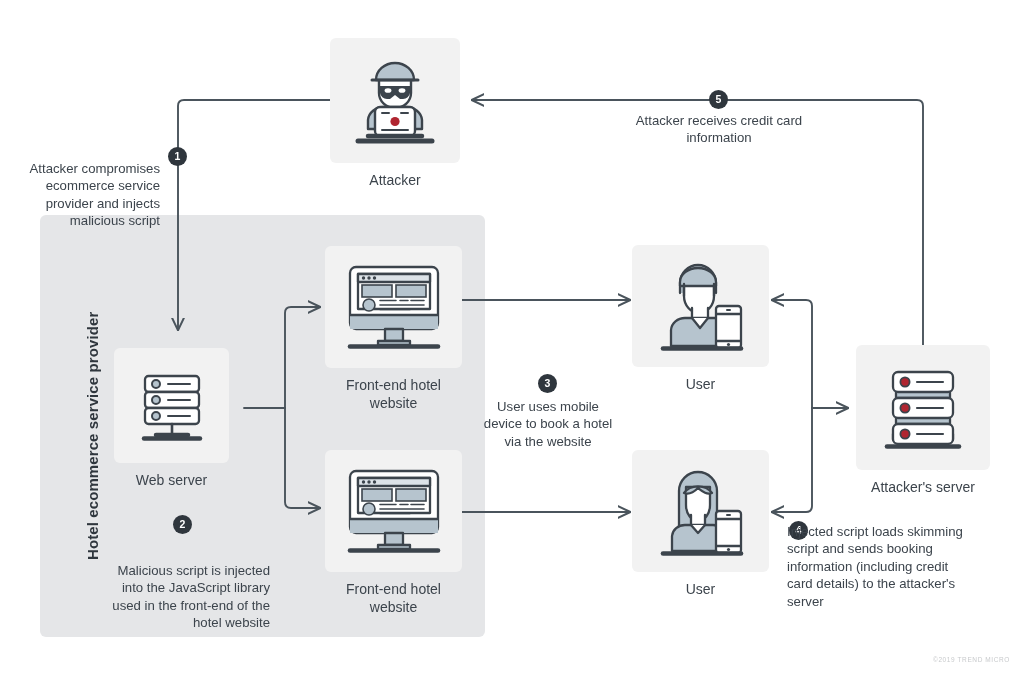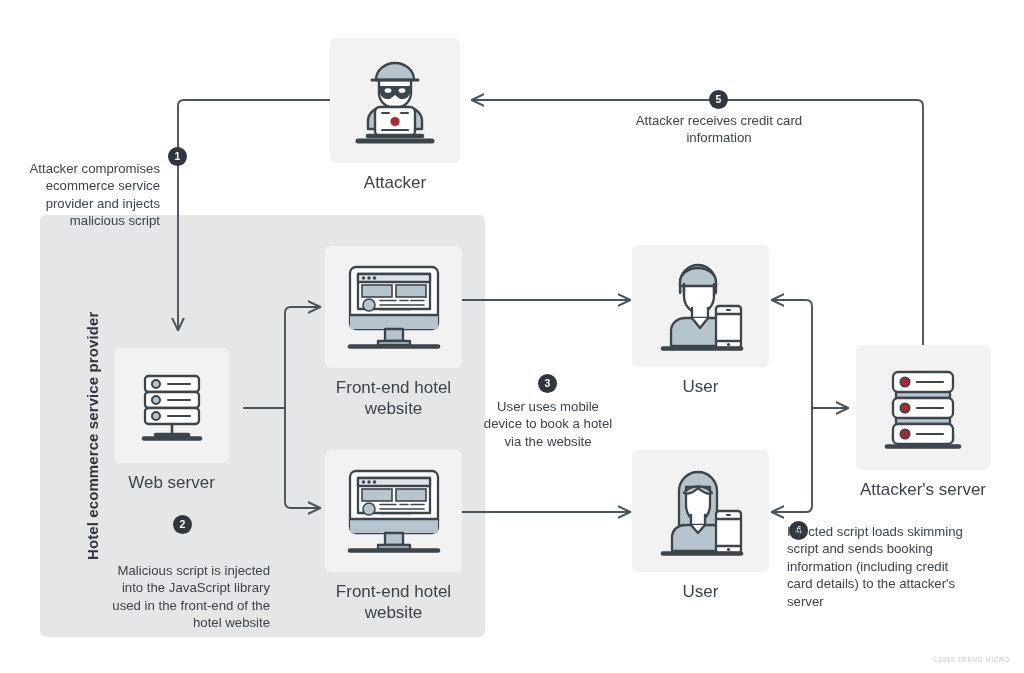--- a/index.html
+++ b/index.html
@@ -6,21 +6,21 @@
   body{width:1024px;height:673px;overflow:hidden;
        font-family:"Liberation Sans","DejaVu Sans",sans-serif;color:#3c444c;}
   #stage{position:relative;width:1024px;height:673px;}
 
   .band{position:absolute;background:#e5e6e8;border-radius:6px;}
   .band-label{position:absolute;font-weight:bold;font-size:15px;color:#2f363d;
               transform-origin:0 0;white-space:nowrap;letter-spacing:.1px;}
 
   .node{position:absolute;}
   .node .tile{background:#f2f2f2;border-radius:6px;display:flex;align-items:center;justify-content:center;}
-  .node .caption{text-align:center;font-size:17px;color:#3c444c;margin-top:9px;line-height:1.25;}
+  .node .caption{text-align:center;font-size:14px;color:#3c444c;margin-top:9px;line-height:1.25;}
 
   .step-txt{position:absolute;font-size:13.2px;line-height:1.32;color:#3c444c;}
   .t-right{text-align:right;margin-top:40px;}
   .t-center{text-align:center;}
   .t-left{text-align:left;}
 
   .badge{position:absolute;width:19px;height:19px;border-radius:50%;
          background:#2f363d;color:#fff;font-size:10.5px;font-weight:bold;
          display:flex;align-items:center;justify-content:center;line-height:1;}
 

